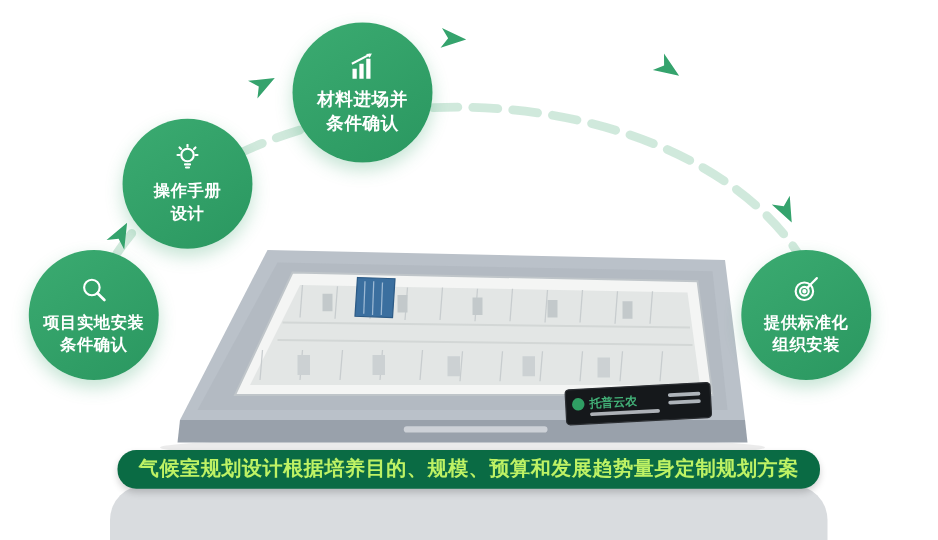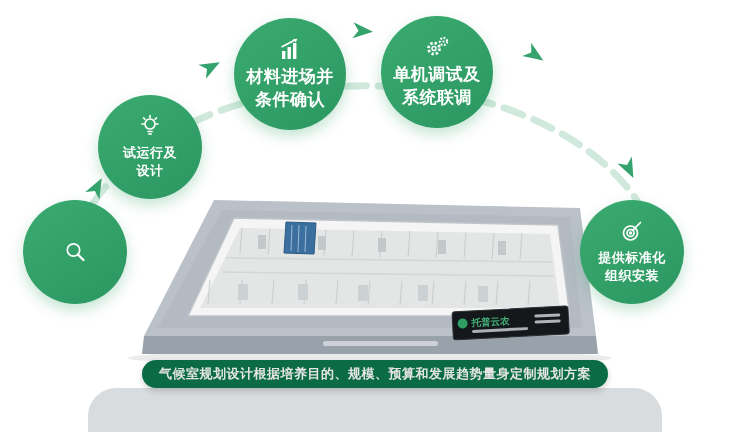--- a/index.html
+++ b/index.html
@@ -23,25 +23,25 @@
     background:linear-gradient(145deg,#3bab71,#2a9760);
     box-shadow:0 6px 14px rgba(47,158,99,.28);
   }
   .circle .lbl{font-size:13px;font-weight:bold;line-height:1.32;letter-spacing:.5px;}
   .circle svg.step-icon{display:block;}
   .c1{left:23px;top:200px;width:104px;height:104px;}
   .c2{left:98px;top:95px;width:104px;height:104px;}
   .c3{left:234px;top:18px;width:112px;height:112px;}
   .c4{left:381px;top:16px;width:112px;height:112px;}
   .c5{left:514px;top:88px;width:104px;height:104px;}
-  .c6{left:580px;top:200px;width:104px;height:104px;font-family:Liberation Serif, serif;}
-  .c3 .lbl,.c4 .lbl{font-size:17px;}
+  .c6{left:593px;top:200px;width:104px;height:104px;font-family:Liberation Serif, serif;}
+  .c3 .lbl,.c4 .lbl{font-size:14px;}
   .banner{
     position:absolute;left:50%;transform:translateX(-50%);top:360px;z-index:5;
-    background:#0a6b44;color:#e5e5e5;font-weight:bold;font-size:13px;
+    background:#0a6b44;color:#bef264;font-weight:bold;font-size:16px;
     letter-spacing:.5px;padding:5px 17px;border-radius:15px;white-space:nowrap;
     box-shadow:0 3px 6px rgba(0,0,0,.18);
   }
   .ico{stroke:#ffffff;fill:none;stroke-width:1.7;stroke-linecap:round;stroke-linejoin:round;}
 </style>
 </head>
 <body>
 
 <div class="stage">
 
@@ -141,65 +141,57 @@
     </g>
   </svg>
 
   <div class="pedestal"></div>
 
   <div class="circle c1">
     <svg class="step-icon ico" width="24" height="24">
       <circle cx="10.5" cy="10" r="6.2"></circle>
       <line x1="15" y1="14.6" x2="20.5" y2="20" stroke-width="2.2"></line>
     </svg>
+    <div class="lbl">
+      <div>项目实地安装</div>
+      <div>条件确认</div>
+    </div>
   </div>
 
   <div class="circle c2">
     <svg class="step-icon ico" width="24" height="24">
       <circle cx="12" cy="9" r="5"></circle>
       <line x1="10" y1="16.5" x2="14" y2="16.5"></line>
       <line x1="10.8" y1="19" x2="13.2" y2="19"></line>
       <line x1="12" y1="0.8" x2="12" y2="2.4"></line>
       <line x1="4" y1="9" x2="5.6" y2="9"></line>
       <line x1="20" y1="9" x2="18.4" y2="9"></line>
       <line x1="5.6" y1="3" x2="6.8" y2="4.2"></line>
       <line x1="18.4" y1="3" x2="17.2" y2="4.2"></line>
     </svg>
     <div class="lbl">
-      <div>试运行及</div>
+      <div>操作手册</div>
       <div>设计</div>
     </div>
   </div>
 
   <div class="circle c3">
     <svg class="step-icon" width="24" height="24">
       <rect x="4" y="14" width="3.4" height="8" fill="#ffffff"></rect>
       <rect x="9.5" y="10" width="3.4" height="12" fill="#ffffff"></rect>
       <rect x="15" y="6" width="3.4" height="16" fill="#ffffff"></rect>
       <polyline points="3.5,10 18,2.5" fill="none" stroke="#ffffff" stroke-width="1.6"></polyline>
       <polygon points="19.5,1.8 14.8,2.2 17.8,5.2" fill="#ffffff"></polygon>
     </svg>
     <div class="lbl">
       <div>材料进场并</div>
       <div>条件确认</div>
     </div>
   </div>
 
-  <div class="circle c4">
-    <svg class="step-icon" width="26" height="24">
-      <circle cx="10" cy="13.5" r="5.5" fill="none" stroke="#ffffff" stroke-width="2.8" stroke-dasharray="2.4 1.9"></circle>
-      <circle cx="10" cy="13.5" r="2" fill="none" stroke="#ffffff" stroke-width="1.4"></circle>
-      <circle cx="19.5" cy="6.5" r="3.6" fill="none" stroke="#ffffff" stroke-width="2.2" stroke-dasharray="1.8 1.5"></circle>
-      <circle cx="19.5" cy="6.5" r="1.1" fill="#ffffff"></circle>
-    </svg>
-    <div class="lbl">
-      <div>单机调试及</div>
-      <div>系统联调</div>
-    </div>
-  </div>
 
 
   <div class="circle c6">
     <svg class="step-icon ico" width="24" height="24">
       <circle cx="10.5" cy="13" r="7"></circle>
       <circle cx="10.5" cy="13" r="3.5"></circle>
       <circle cx="10.5" cy="13" r="0.9" fill="#ffffff"></circle>
       <line x1="20.5" y1="2.5" x2="13" y2="10"></line>
       <polygon points="11.8,11.2 14.8,10.4 13.4,8.8" fill="#ffffff" stroke="none"></polygon>
     </svg>

